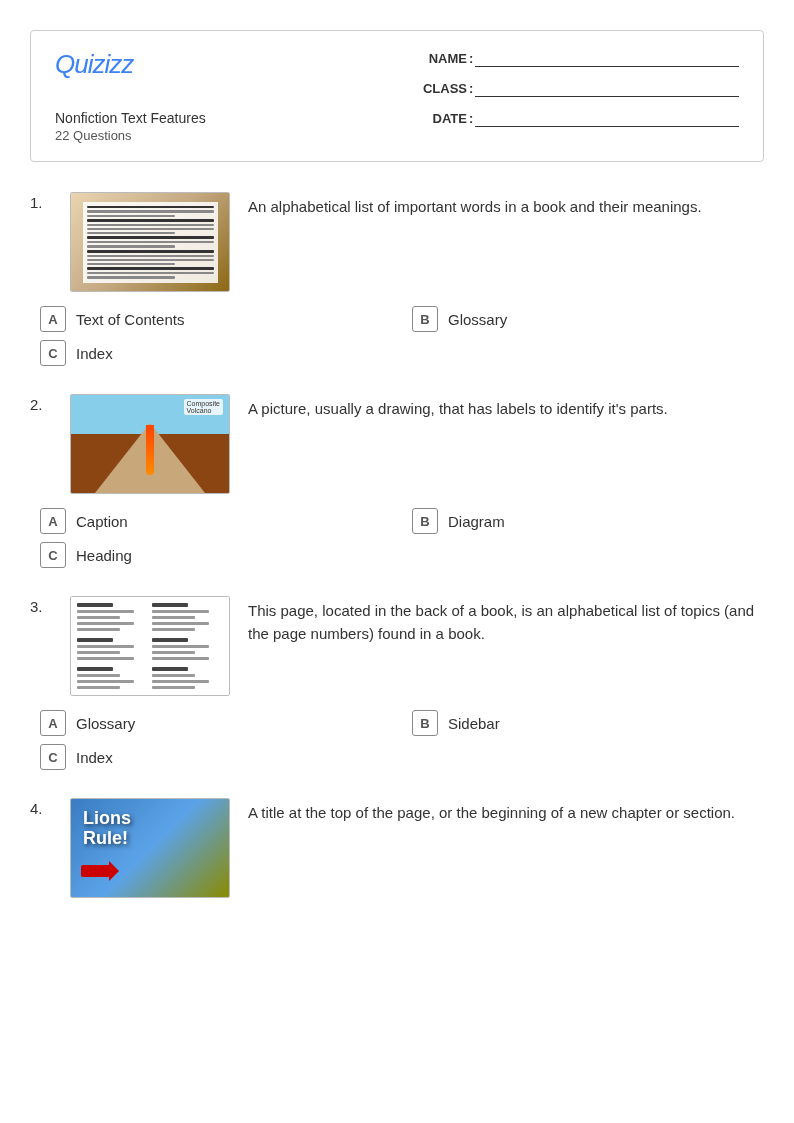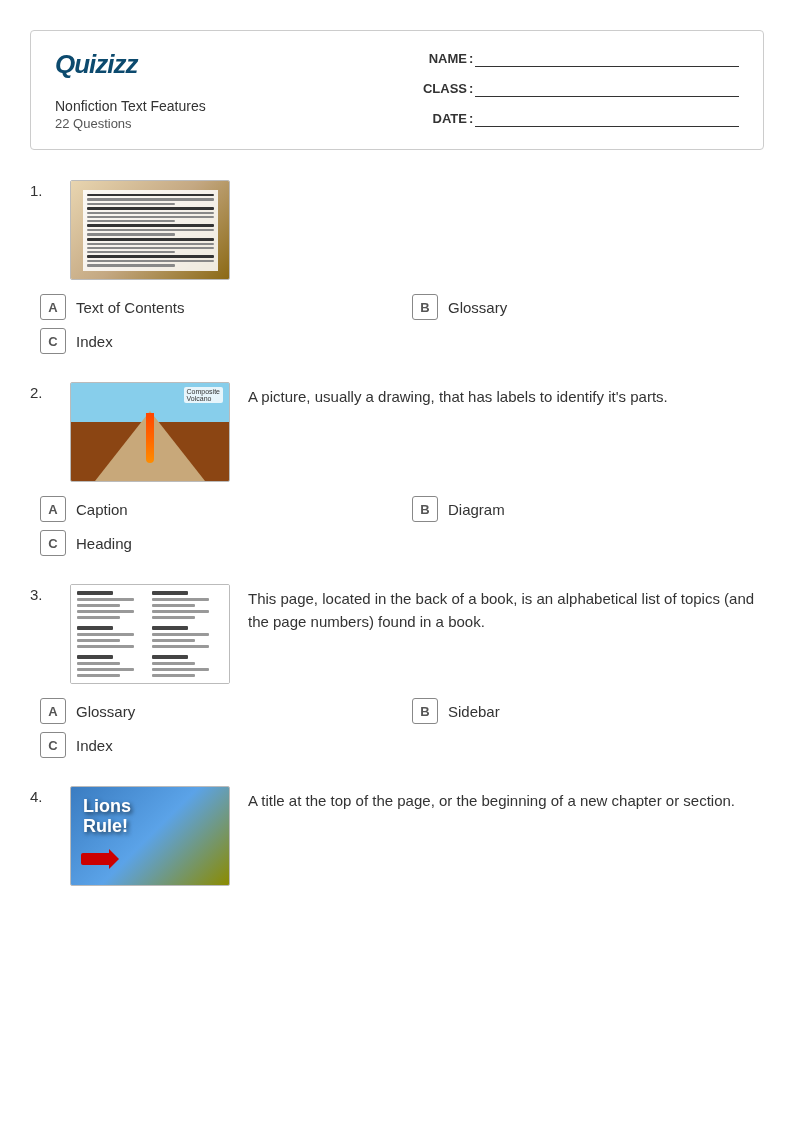--- a/index.html
+++ b/index.html
@@ -24,24 +24,24 @@
 
     .header-left {
       flex: 1;
       display: flex;
       flex-direction: column;
       justify-content: center;
     }
 
     .logo {
       font-size: 26px;
-      font-weight: 700;
-      color: #0c4a6e;
+      font-weight: 400;
+      color: #3b82f6;
       letter-spacing: -1px;
-      margin-bottom: 18px;
+      margin-bottom: 30px;
       font-style: italic;
     }
 
     .quiz-title {
       font-size: 14px;
       font-weight: normal;
       color: #333;
     }
 
     .quiz-questions {
@@ -345,20 +345,21 @@
           <div class="gloss-line bold"></div>
           <div class="gloss-line"></div>
           <div class="gloss-line"></div>
           <div class="gloss-line short"></div>
           <div class="gloss-line bold"></div>
           <div class="gloss-line"></div>
           <div class="gloss-line short"></div>
         </div>
       </div>
     </div>
+    <div class="question-text">An alphabetical list of important words in a book and their meanings.</div>
   </div>
   <div class="options-grid">
     <div class="option">
       <div class="option-letter">A</div>
       <span>Text of Contents</span>
     </div>
     <div class="option">
       <div class="option-letter">B</div>
       <span>Glossary</span>
     </div>

